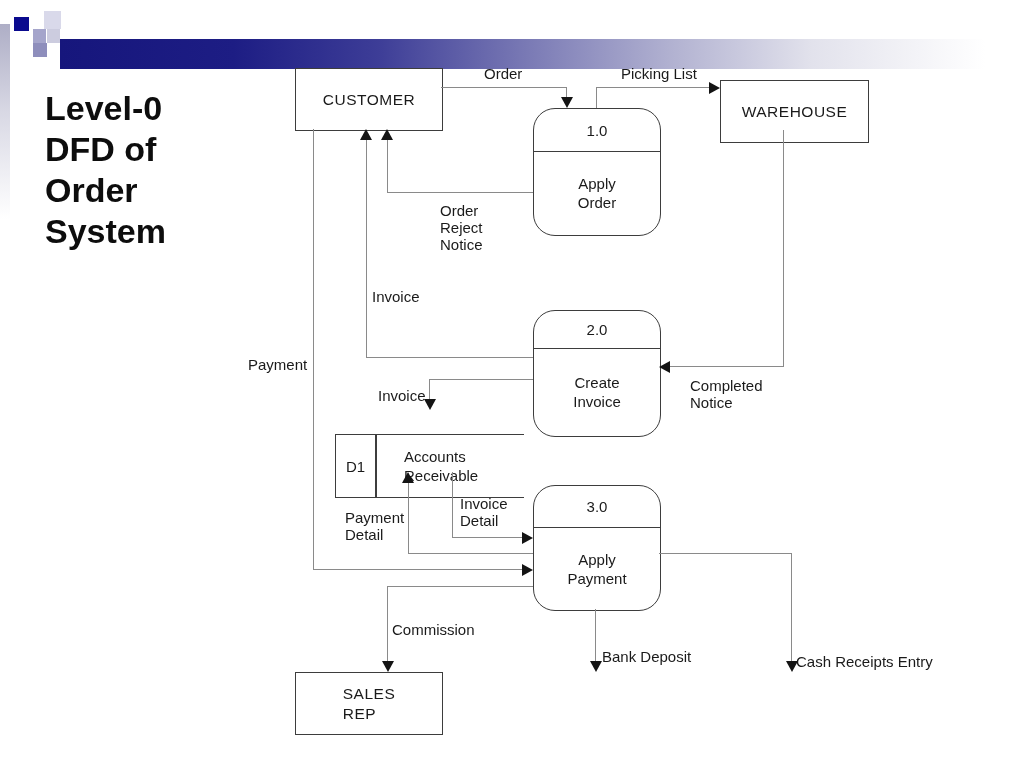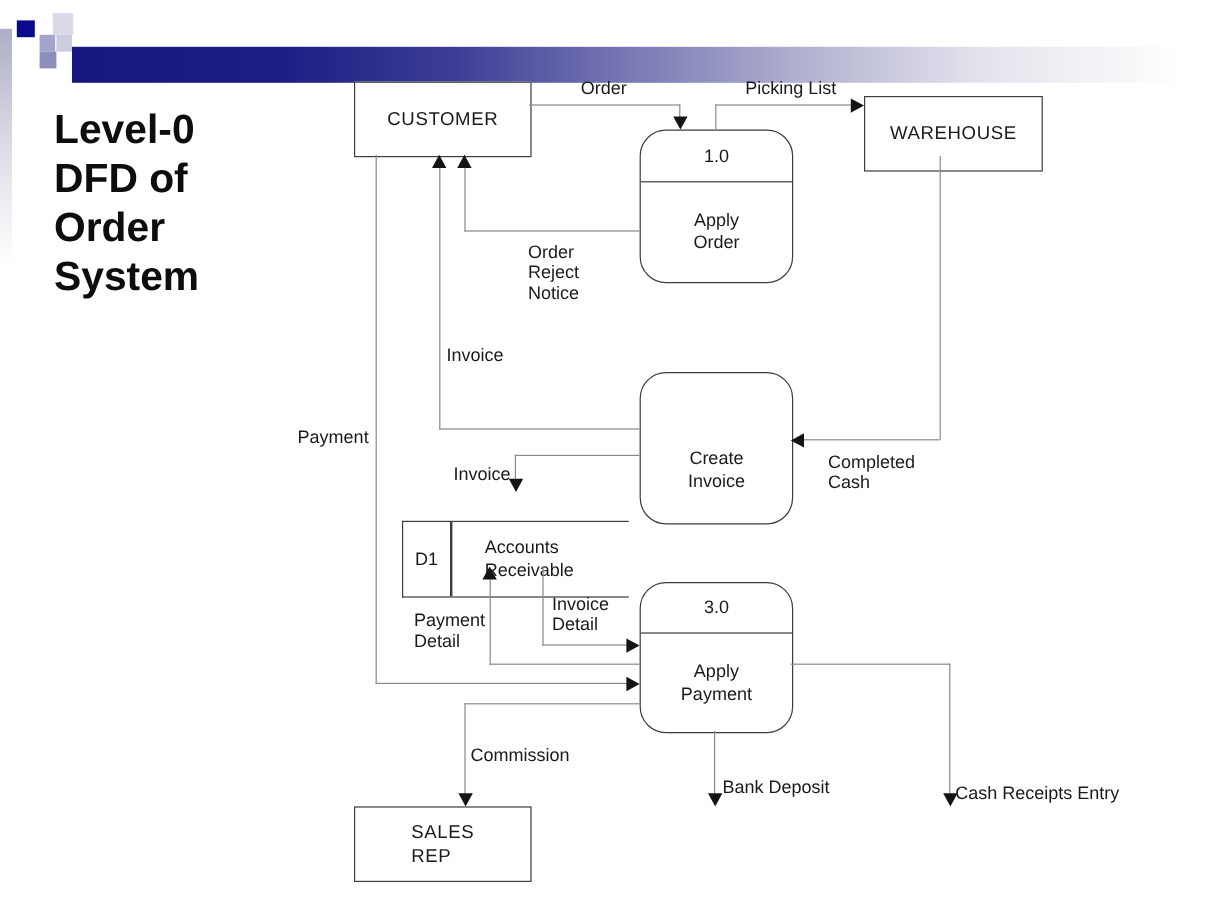--- a/index.html
+++ b/index.html
@@ -72,20 +72,21 @@
 REP</span>
   </div>
 
   <div class="process" style="left:533px;top:108px;width:126px;height:126px;">
     <div class="p-num" style="height:42px;">1.0</div>
     <div class="p-name" style="top:42px;">Apply
 Order</div>
   </div>
 
   <div class="process" style="left:533px;top:310px;width:126px;height:125px;">
+    <div class="p-num" style="height:37px;">2.0</div>
     <div class="p-name" style="top:37px;">Create
 Invoice</div>
   </div>
 
   <div class="process" style="left:533px;top:485px;width:126px;height:124px;">
     <div class="p-num" style="height:41px;">3.0</div>
     <div class="p-name" style="top:41px;">Apply
 Payment</div>
   </div>
 
@@ -131,21 +132,21 @@
     <div class="hl" style="left:313px;top:569px;width:211px;"></div>
     <div class="ar right" style="left:522px;top:564px;"></div>
     <div class="flow-label" style="left:248px;top:356px;">Payment</div>
   </div>
 
   <div>
     <div class="vl" style="left:783px;top:130px;height:237px;"></div>
     <div class="hl" style="left:668px;top:366px;width:115px;"></div>
     <div class="ar left" style="left:659px;top:361px;"></div>
     <div class="flow-label" style="left:690px;top:377px;">Completed
-Cash</div>
+Notice</div>
   </div>
 
   <div>
     <div class="hl" style="left:429px;top:379px;width:104px;"></div>
     <div class="vl" style="left:429px;top:379px;height:21px;"></div>
     <div class="ar down" style="left:424px;top:399px;"></div>
     <div class="flow-label" style="left:378px;top:387px;">Invoice</div>
   </div>
 
   <div>

